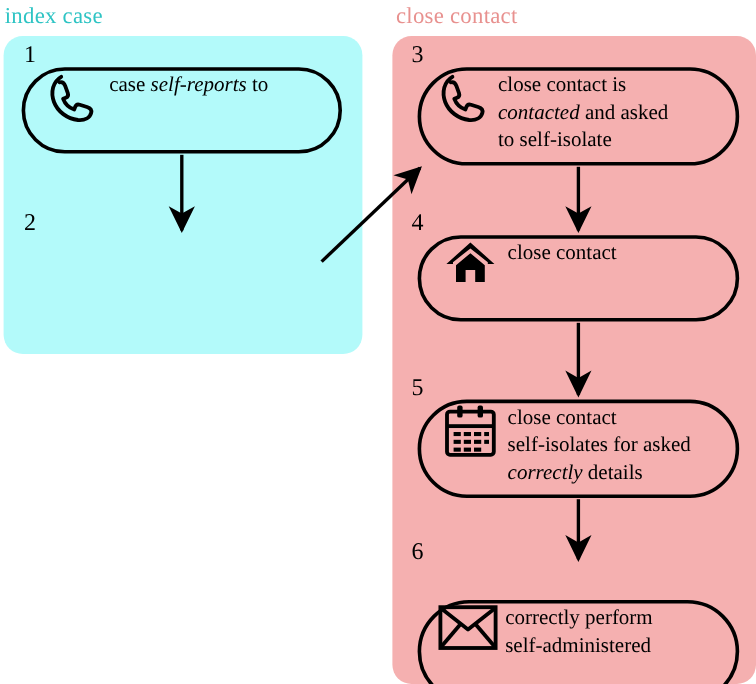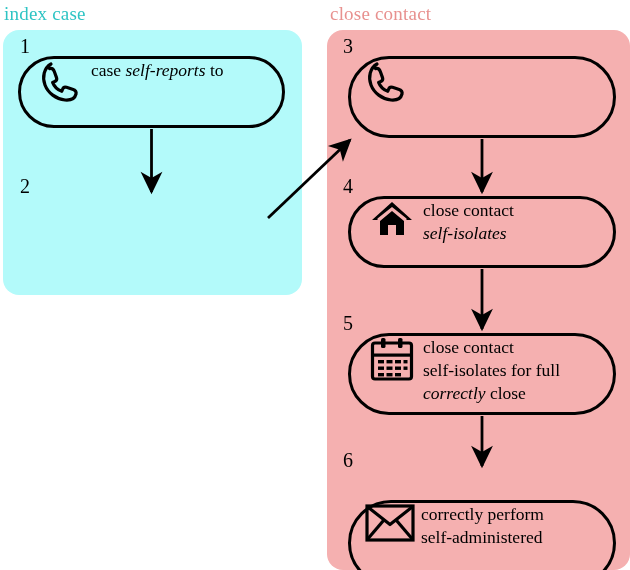--- a/index.html
+++ b/index.html
@@ -160,32 +160,36 @@
       </div>
   </div>
 
 
   <div class="step-box" id="step-3">
     <div class="step-icon">
       <svg width="42" height="46" viewBox="0 0 42 46" aria-hidden="true">
         <path d="M12 5 C5 9, 3 18, 6 26 C9 34, 17 40, 26 41 C32 41.5, 36 39, 37 35 C37.6 32.5, 36 31, 33.5 30.2 L27.5 28.3 C25.6 27.7, 24.2 28.6, 23.6 30.2 L22.8 32.3 C18.5 30.8, 15.2 27.6, 13.6 23.4 L15.8 22.5 C17.3 21.9, 18.1 20.4, 17.5 18.6 L15.4 12.8 C14.6 10.5, 13 9, 10.6 9.6" fill="none" stroke="#000" stroke-width="3.2" stroke-linecap="round" stroke-linejoin="round"></path>
       </svg>
     </div>
+    <div class="step-text">
+        <div><span>close contact is</span></div>
+        <div><em>contacted</em><span> and asked</span></div>
+        <div><span>to self-isolate</span></div>
+      </div>
   </div>
 
   <div class="step-box" id="step-4">
     <div class="step-icon">
       <svg width="44" height="40" viewBox="0 0 44 40" aria-hidden="true">
         <path d="M22 3 L2 21 L7.5 21 L7.5 19.5 L22 8 L36.5 19.5 L36.5 21 L42 21 Z" fill="#000"></path>
         <path d="M22 12 L10 22 L10 36 L18 36 L18 26 L26 26 L26 36 L34 36 L34 22 Z" fill="#000"></path>
       </svg>
     </div>
     <div class="step-text">
         <div><span>close contact</span></div>
-        <div><em>self-isolates</em></div>
       </div>
   </div>
 
   <div class="step-box" id="step-5">
     <div class="step-icon">
       <svg width="46" height="46" viewBox="0 0 46 46" aria-hidden="true">
         <rect x="12" y="2" width="4.5" height="10" rx="1.6" fill="#000"></rect>
         <rect x="29" y="2" width="4.5" height="10" rx="1.6" fill="#000"></rect>
         <rect x="3.5" y="7" width="39" height="36" rx="2.5" fill="none" stroke="#000" stroke-width="3.2"></rect>
         <rect x="3.5" y="17.5" width="39" height="3.2" fill="#000"></rect>
@@ -199,22 +203,22 @@
           <rect x="26" y="30.5" width="6" height="3.4"></rect>
           <rect x="34.5" y="30.5" width="4" height="3.4"></rect>
           <rect x="9" y="37" width="6" height="3.4"></rect>
           <rect x="17.5" y="37" width="6" height="3.4"></rect>
           <rect x="26" y="37" width="6" height="3.4"></rect>
         </g>
       </svg>
     </div>
     <div class="step-text">
         <div><span>close contact</span></div>
-        <div><span>self-isolates for full</span></div>
-        <div><em>correctly</em><span> close</span></div>
+        <div><span>self-isolates for asked</span></div>
+        <div><em>correctly</em><span> details</span></div>
       </div>
   </div>
 
   <div class="step-box" id="step-6">
     <div class="step-icon">
       <svg width="50" height="40" viewBox="0 0 50 40" aria-hidden="true">
         <rect x="2" y="3" width="46" height="34" fill="none" stroke="#000" stroke-width="3.2"></rect>
         <path d="M2.5 3.8 L25 21.5 L47.5 3.8" fill="none" stroke="#000" stroke-width="3.2" stroke-linejoin="round"></path>
         <path d="M2.5 36.2 L18.5 17.5" fill="none" stroke="#000" stroke-width="3.2"></path>
         <path d="M47.5 36.2 L31.5 17.5" fill="none" stroke="#000" stroke-width="3.2"></path>

